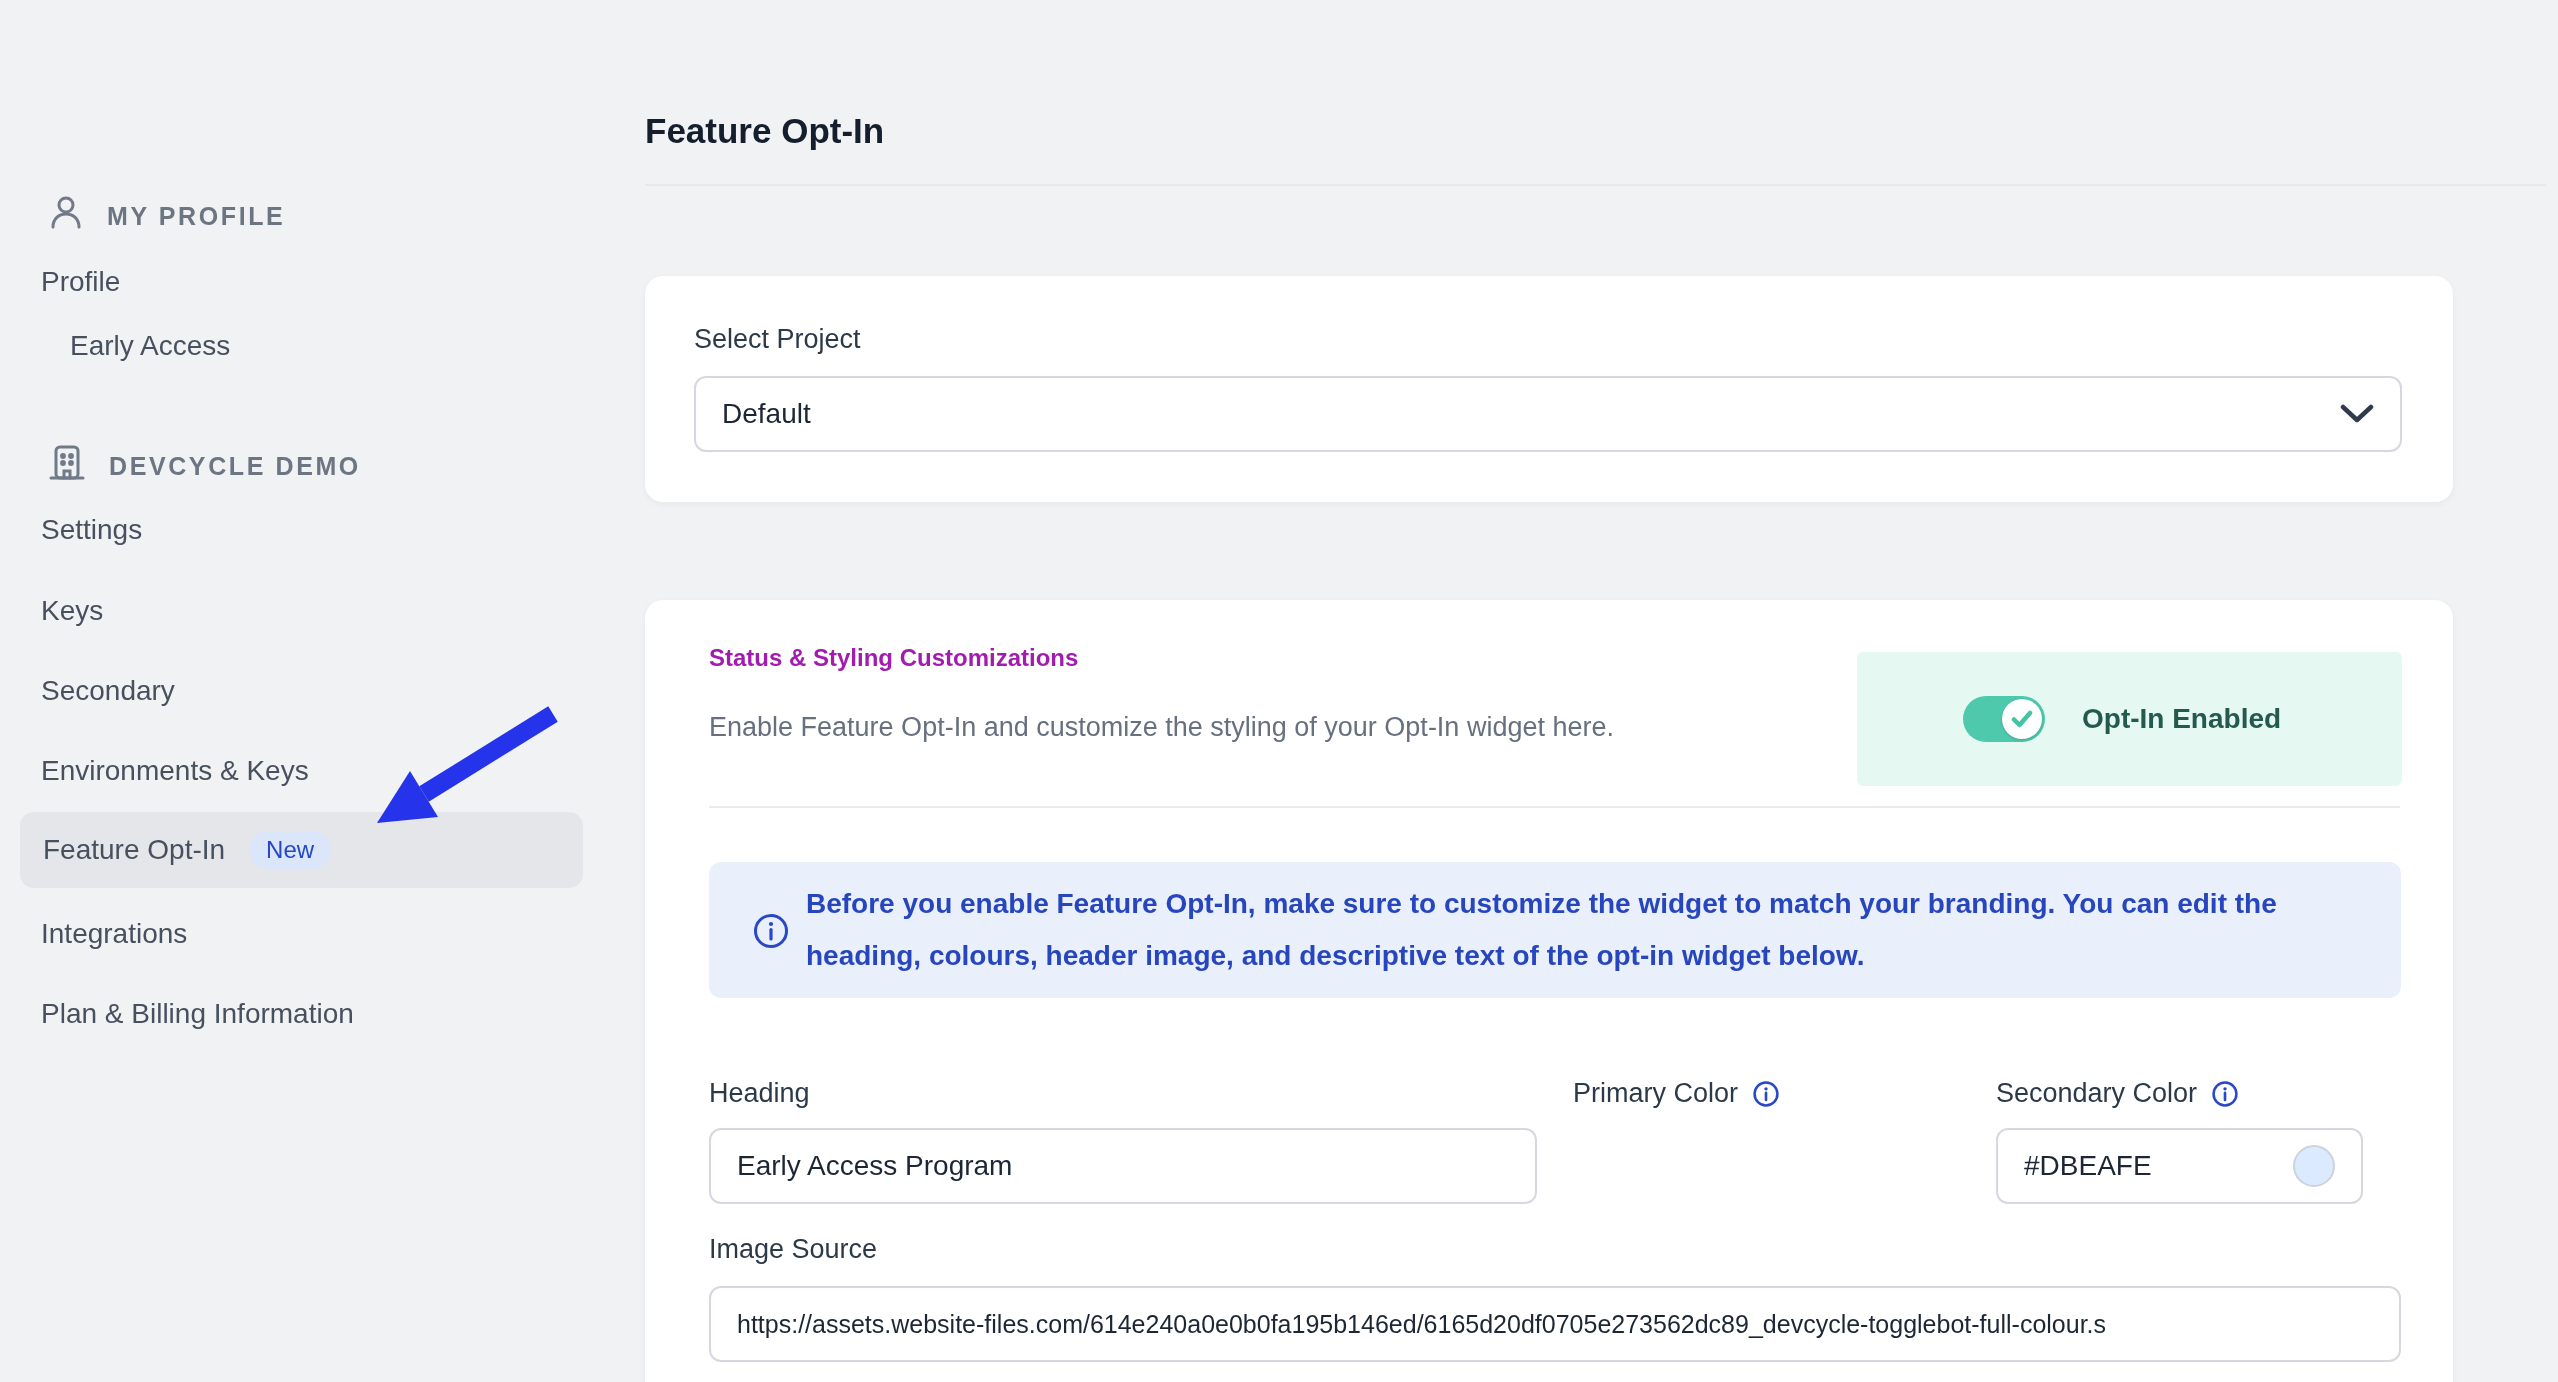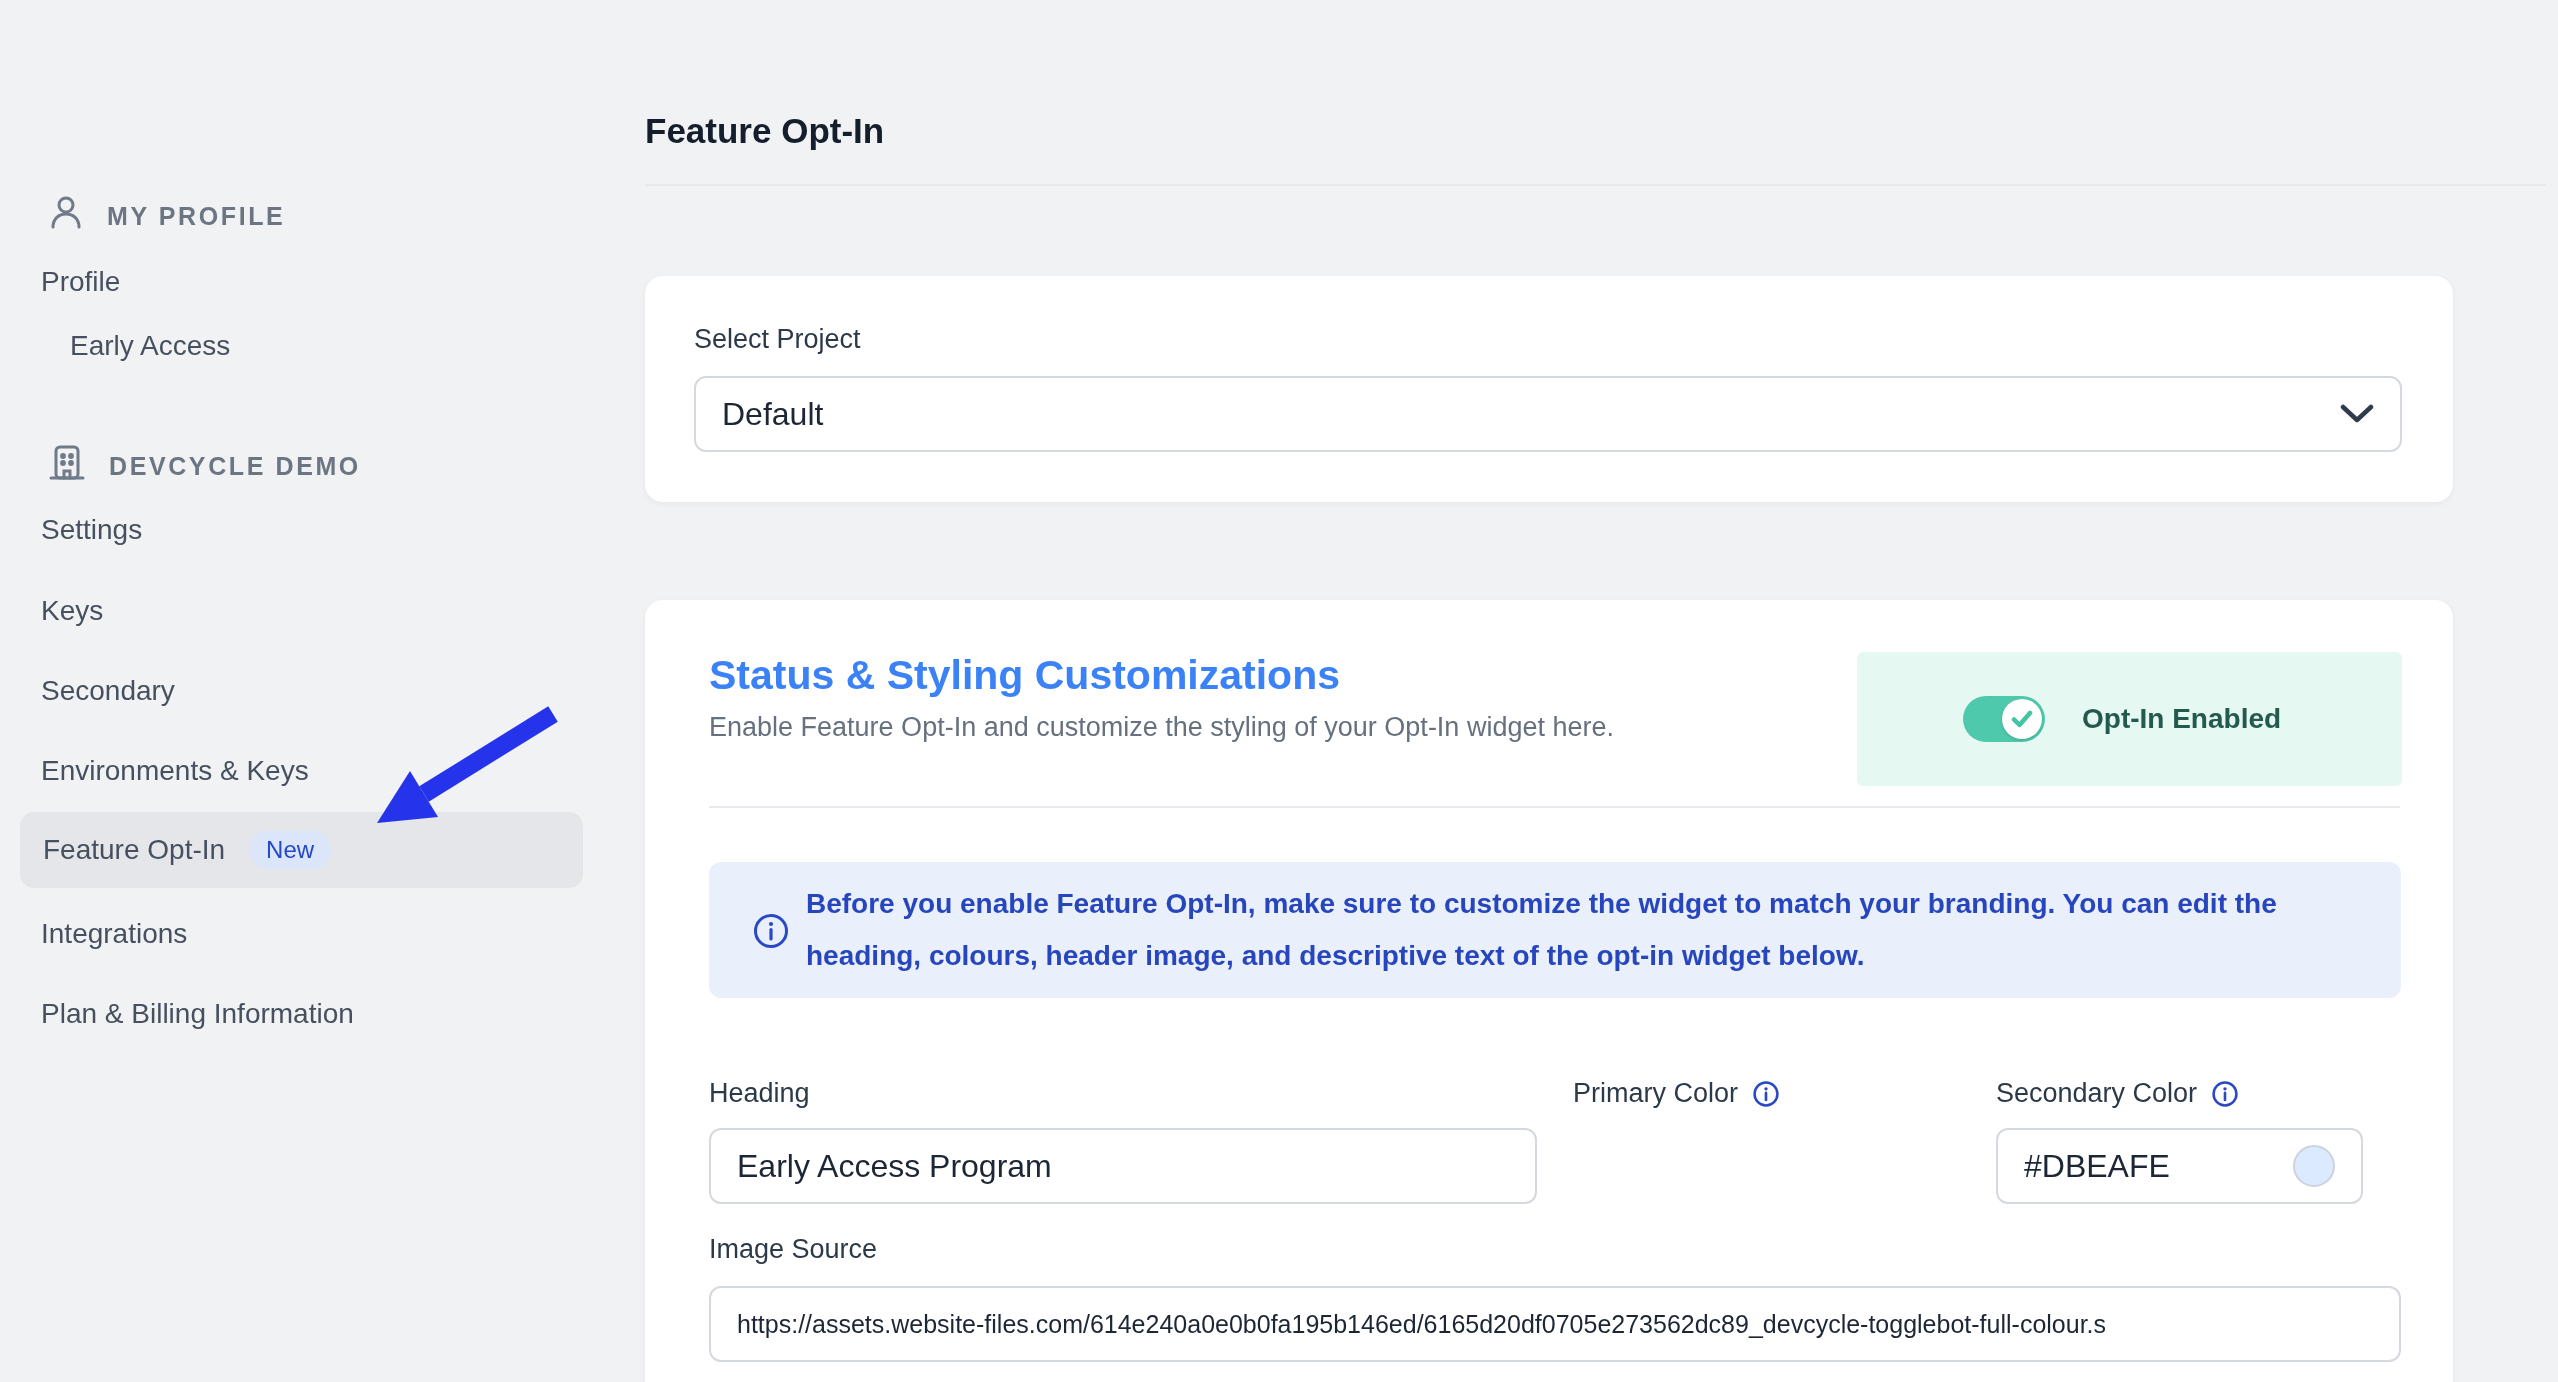--- a/index.html
+++ b/index.html
@@ -20,26 +20,26 @@
   
   .main-title{position:absolute;left:645px;top:88px;font-size:35px;font-weight:700;color:#141e2c;}
   .hr-top{position:absolute;left:645px;top:184px;width:1901px;height:2px;background:#e6e8ea;}
   .card{position:absolute;left:645px;width:1808px;background:#ffffff;border-radius:18px;
     box-shadow:0 2px 6px rgba(25,35,60,0.05);}
   .card1{top:276px;height:226px;}
   .card2{top:600px;height:830px;}
 
   .field-label{position:absolute;font-size:27px;font-weight:500;color:#2c3949;display:flex;align-items:center;gap:14px;}
   .input{position:absolute;box-sizing:border-box;height:76px;border:2px solid #d5d9df;border-radius:12px;
-    background:#fff;display:flex;align-items:center;padding:0 26px;font-size:32px;color:#1c2635;}
+    background:#fff;display:flex;align-items:center;padding:0 26px;font-size:28px;color:#1c2635;}
   .input .grow{flex:1;}
   .swatch{width:42px;height:42px;border-radius:50%;flex:0 0 auto;}
   .swatch.bordered{border:2px solid #ccd3dc;box-sizing:border-box;}
 
-  .card-title{position:absolute;left:64px;top:52px;font-size:41px;font-weight:700;color:#3b82f6;}
+  .card-title{position:absolute;left:64px;top:44px;font-size:24px;font-weight:700;color:#a21caf;}
   .card-sub{position:absolute;left:64px;top:112px;font-size:27px;color:#67707e;}
   .hr-card{position:absolute;left:64px;top:206px;width:1691px;height:2px;background:#e8eaed;}
 
   .toggle-box{position:absolute;left:1212px;top:52px;width:545px;height:134px;background:#e6f8f2;
     border-radius:6px;display:flex;align-items:center;}
   .toggle{position:relative;margin-left:106px;width:82px;height:46px;background:#4ec9ac;border-radius:23px;cursor:pointer;flex:0 0 auto;}
   .knob{position:absolute;top:3px;right:3px;width:40px;height:40px;background:#fff;border-radius:50%;
     box-shadow:0 1px 3px rgba(0,0,0,0.18);display:flex;align-items:center;justify-content:center;}
   .toggle-label{margin-left:37px;font-size:28px;font-weight:600;color:#245a4d;white-space:nowrap;}
 

